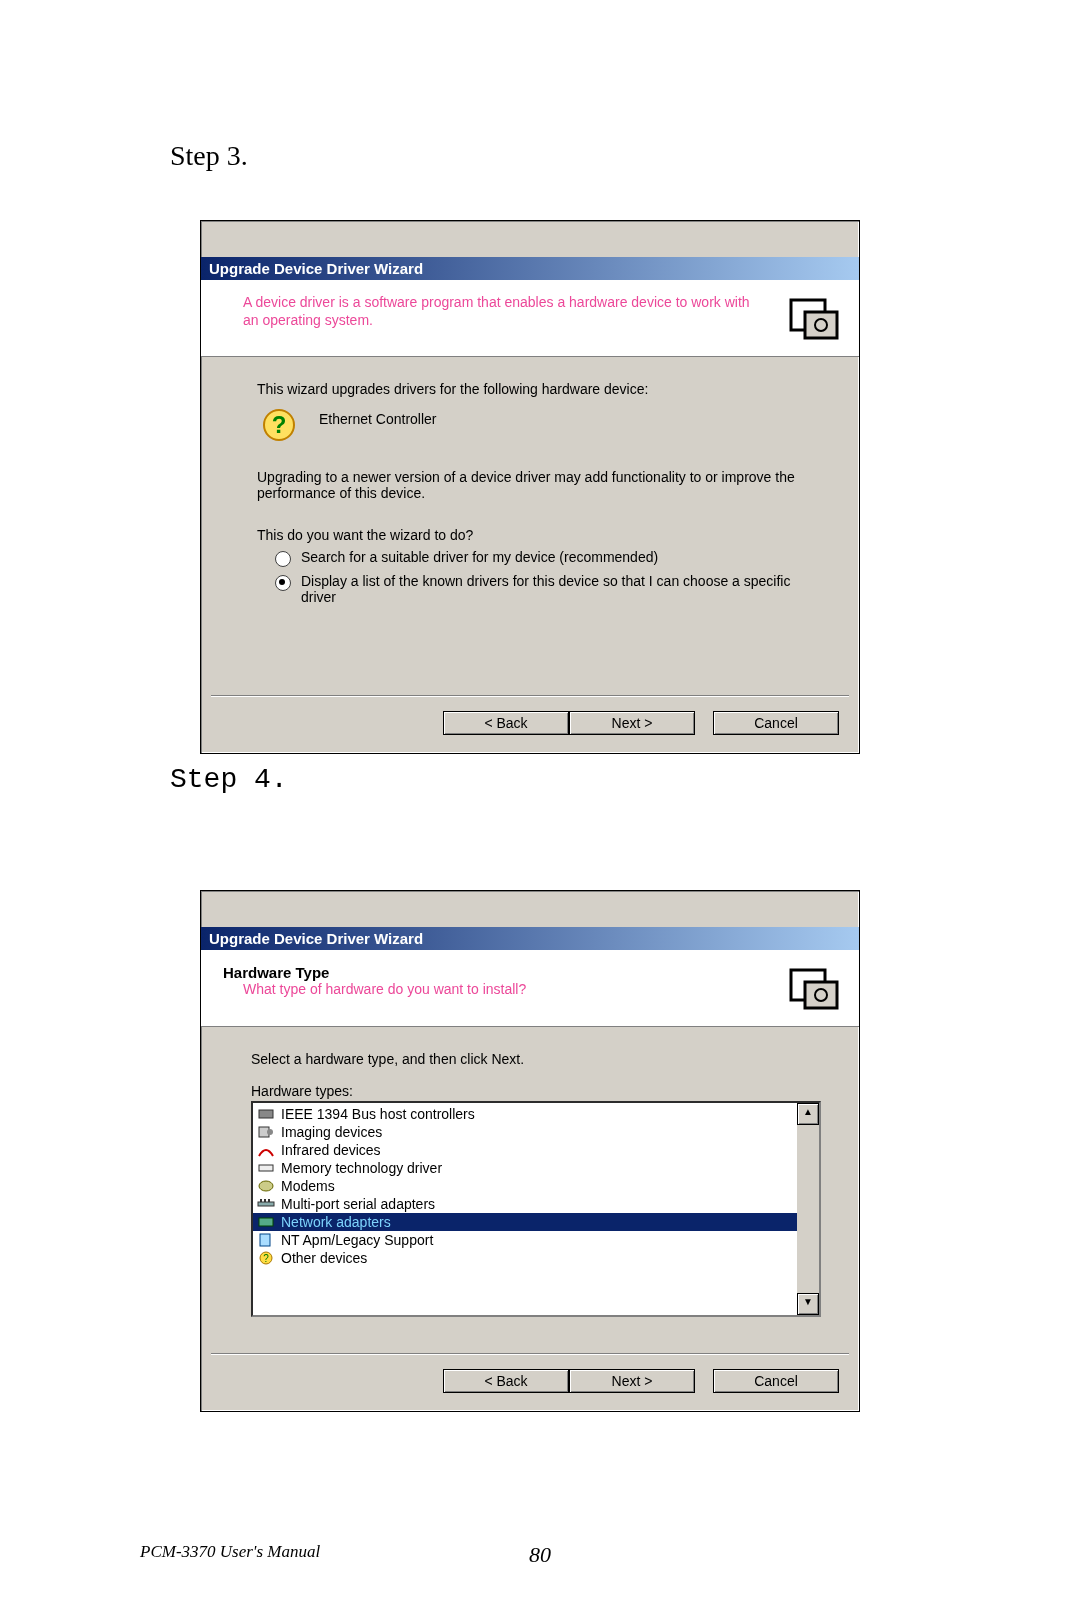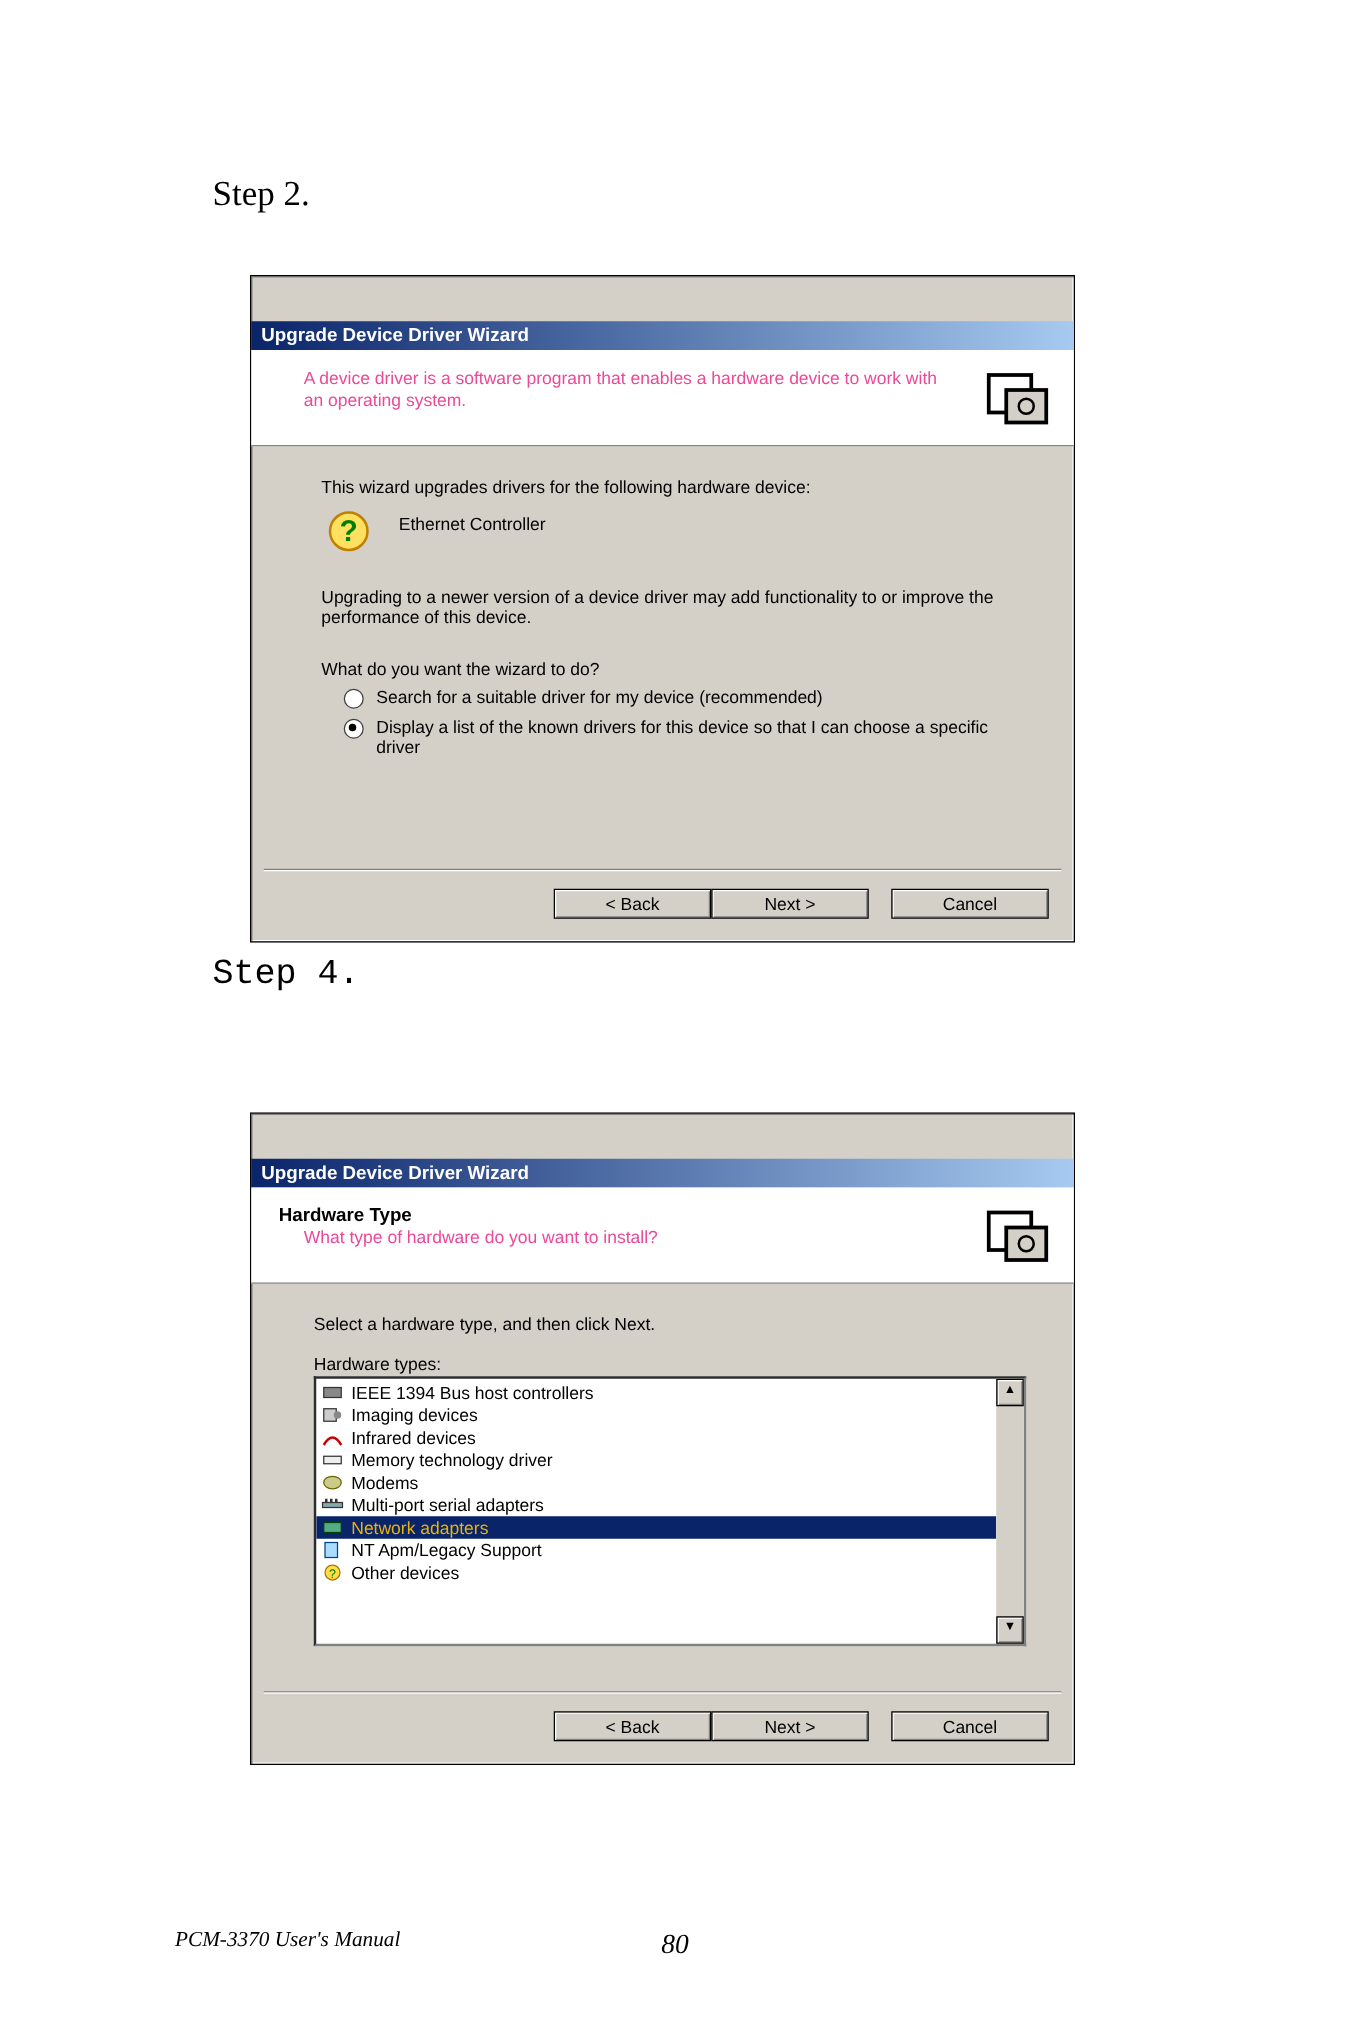--- a/index.html
+++ b/index.html
@@ -163,21 +163,21 @@
   }
   .list-item {
     display: flex;
     align-items: center;
     gap: 6px;
     padding: 1px 4px;
     font-size: 14px;
   }
   .list-item.selected {
     background: #0a246a;
-    color: #eab308;
+    color: #7dd3fc;
   }
   .li-icon {
     width: 18px; height: 16px;
     flex-shrink: 0;
     display: inline-block;
   }
   .scrollbar {
     width: 22px;
     background: #d4d0c8;
     display: flex;
@@ -204,21 +204,21 @@
     font-family: Georgia, 'Times New Roman', serif;
   }
   .footer-left { font-style: italic; font-size: 17px; }
   .footer-page { font-style: italic; font-size: 22px; position:absolute; left:50%; transform:translateX(-50%);}
 </style>
 </head>
 <body>
 
 <div class="page">
 
-  <div class="step-heading step3-heading">Step 2.</div>
+  <div class="step-heading step3-heading">Step 3.</div>
 
   <div class="dialog dialog1">
     <div class="titlebar">Upgrade Device Driver Wizard</div>
     <div class="header-area">
       <div class="header-text">
         <div class="header-sub">A device driver is a software program that enables a hardware device to work with an operating system.</div>
       </div>
       <div class="header-icon">
         <svg viewBox="0 0 54 48">
             <rect x="4" y="6" width="34" height="30" fill="none" stroke="#000" stroke-width="3"></rect>
@@ -232,21 +232,21 @@
       <div class="device-row">
         <div class="qmark-icon">
           <svg viewBox="0 0 40 44">
               <circle cx="18" cy="18" r="15" fill="#ffe060" stroke="#c08000" stroke-width="2"></circle>
               <text x="18" y="26" font-size="24" font-weight="bold" text-anchor="middle" fill="#008000">?</text>
             </svg>
         </div>
         <div class="device-name">Ethernet Controller</div>
       </div>
       <div class="body-line" style="max-width:560px;">Upgrading to a newer version of a device driver may add functionality to or improve the performance of this device.</div>
-      <div class="body-line" style="margin-top:26px;">What do you want the wizard to do?</div>
+      <div class="body-line" style="margin-top:26px;">This do you want the wizard to do?</div>
       <div class="radio-row">
         <div class="radio"></div>
         <div>Search for a suitable driver for my device (recommended)</div>
       </div>
       <div class="radio-row">
         <div class="radio checked"></div>
         <div>Display a list of the known drivers for this device so that I can choose a specific driver</div>
       </div>
     </div>
     <div class="divider-line"></div>

